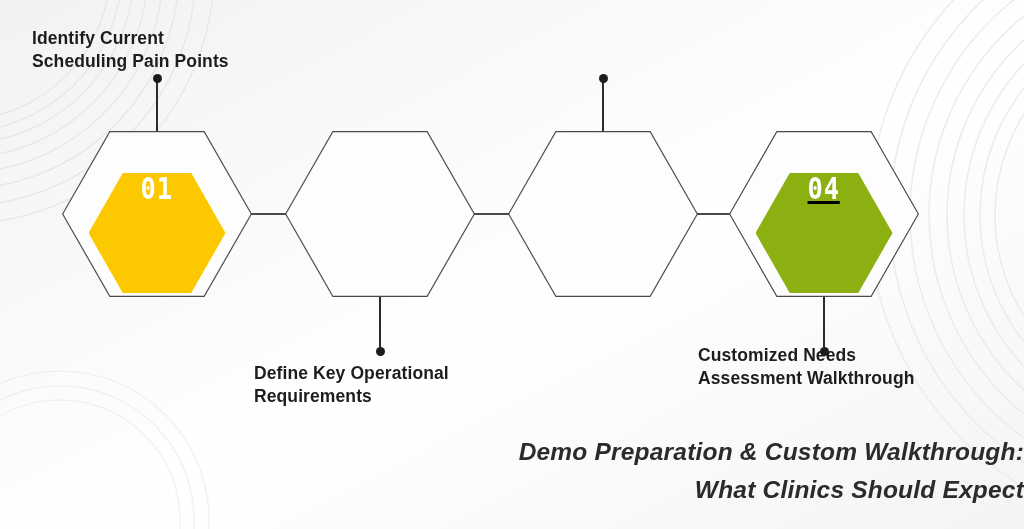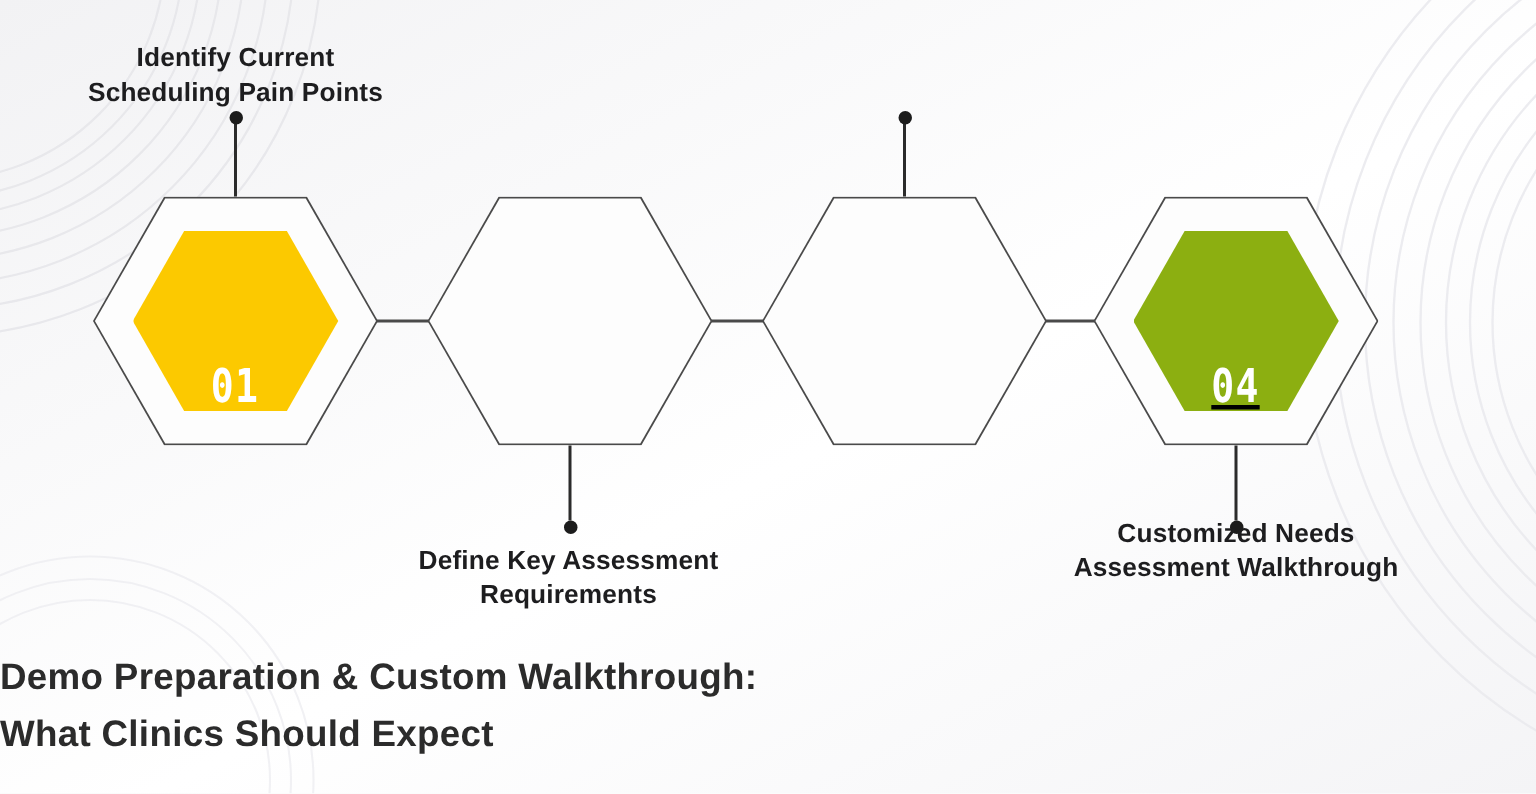--- a/index.html
+++ b/index.html
@@ -29,58 +29,58 @@
     width:187.4px;height:163.4px;
     -webkit-clip-path:polygon(25% 0%,75% 0%,100% 50%,75% 100%,25% 100%,0% 50%);
     clip-path:polygon(25% 0%,75% 0%,100% 50%,75% 100%,25% 100%,0% 50%);
     background:#fdfdfd;
   }
   .hex-fill{
     position:absolute;
     width:137px;height:120px;
     -webkit-clip-path:polygon(25% 0%,75% 0%,100% 50%,75% 100%,25% 100%,0% 50%);
     clip-path:polygon(25% 0%,75% 0%,100% 50%,75% 100%,25% 100%,0% 50%);
-    display:flex;align-items:flex-end;justify-content:center;
+    display:flex;align-items:flex-start;justify-content:center;margin-top:19px;
   }
   .hex-num{
     color:#ffffff;
     font-family:"DejaVu Sans Mono", monospace;
     font-size:31px;
     font-weight:700;
     letter-spacing:1px;
     transform:scaleX(0.82);
     line-height:1;
     user-select:none;
   }
   
   .stem{position:absolute;width:2px;background:#2b2b2b;}
   .dot{position:absolute;width:9px;height:9px;border-radius:50%;background:#1c1c1c;}
   .link{position:absolute;height:1.6px;background:#4a4a4a;}
   
   .step-label{
     position:absolute;
-    text-align:center;
     color:#1d1d1f;
     font-size:17.5px;
     font-weight:600;
     line-height:1.33;
     letter-spacing:0.1px;
     white-space:pre-line;
   }
   
   .title{
     position:absolute;
     left:0;right:0;
-    text-align:left;
+    text-align:right;
     color:#2b2b2b;
     font-size:24.5px;
     font-weight:700;
     line-height:1.55;
     letter-spacing:0.2px;
     white-space:pre-line;
+    font-style:italic;
   }
   
   .logo{position:absolute;}
   .logo-word{
     position:absolute;
     color:#1b4f9c;
     font-size:15.5px;
     font-weight:700;
     letter-spacing:0.4px;
   }
@@ -147,21 +147,21 @@
   <div class="stem" style="left:156px;top:82px;height:49px;"></div>
   <div class="dot" style="left:152.5px;top:74px;"></div>
   <div class="step-label" style="left:32px;top:27px;width:250px;">Identify Current
 Scheduling Pain Points</div>
 
   <div class="hex-outline" style="left:285px;top:131px;">
     <div class="hex-inner-bg"></div>
   </div>
   <div class="stem" style="left:379px;top:297px;height:50px;"></div>
   <div class="dot" style="left:375.5px;top:347px;"></div>
-  <div class="step-label" style="left:254px;top:362px;width:250px;">Define Key Assessment
+  <div class="step-label" style="left:254px;top:362px;width:250px;">Define Key Operational
 Requirements</div>
 
   <div class="hex-outline" style="left:508px;top:131px;">
     <div class="hex-inner-bg"></div>
   </div>
   <div class="stem" style="left:602px;top:82px;height:49px;"></div>
   <div class="dot" style="left:598.5px;top:74px;"></div>
 
   <div class="hex-outline" style="left:729px;top:131px;">
     <div class="hex-inner-bg"></div>

